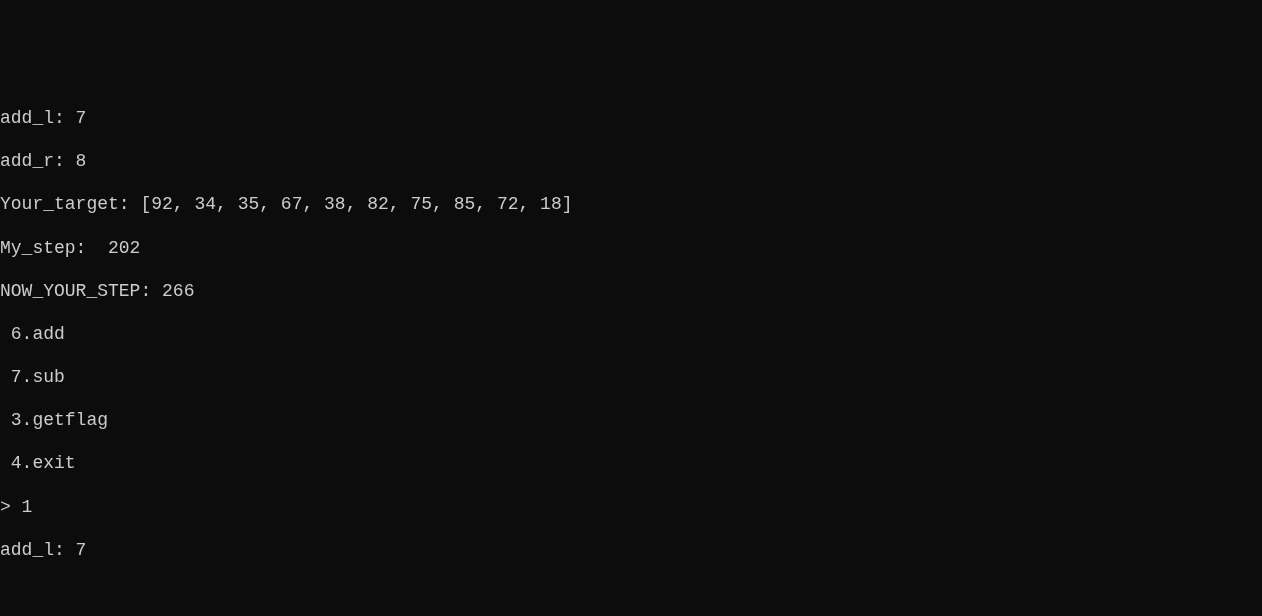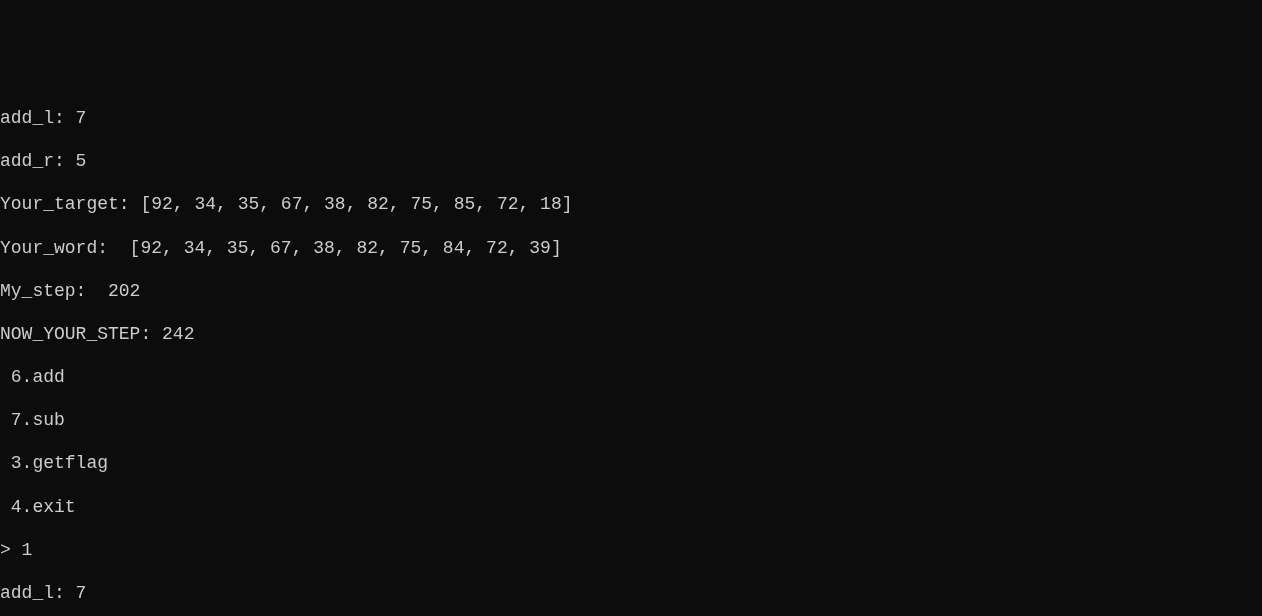--- a/index.html
+++ b/index.html
@@ -26,25 +26,24 @@
       display: block;
     }
   </style>
 </head>
 <body>
 
 
 
 <div class="terminal">
 <span class="line">add_l: 7</span>
-<span class="line">add_r: 5</span>
+<span class="line">add_r: 8</span>
 <span class="line">Your_target: [92, 34, 35, 67, 38, 82, 75, 85, 72, 18]</span>
-<span class="line">Your_word:  [92, 34, 35, 67, 38, 82, 75, 84, 72, 39]</span>
 <span class="line">My_step:  202</span>
-<span class="line">NOW_YOUR_STEP: 242</span>
+<span class="line">NOW_YOUR_STEP: 266</span>
 <span class="line"> 6.add</span>
 <span class="line"> 7.sub</span>
 <span class="line"> 3.getflag</span>
 <span class="line"> 4.exit</span>
 <span class="line">&gt; 1</span>
 <span class="line">add_l: 7</span>
 
 
 
 

